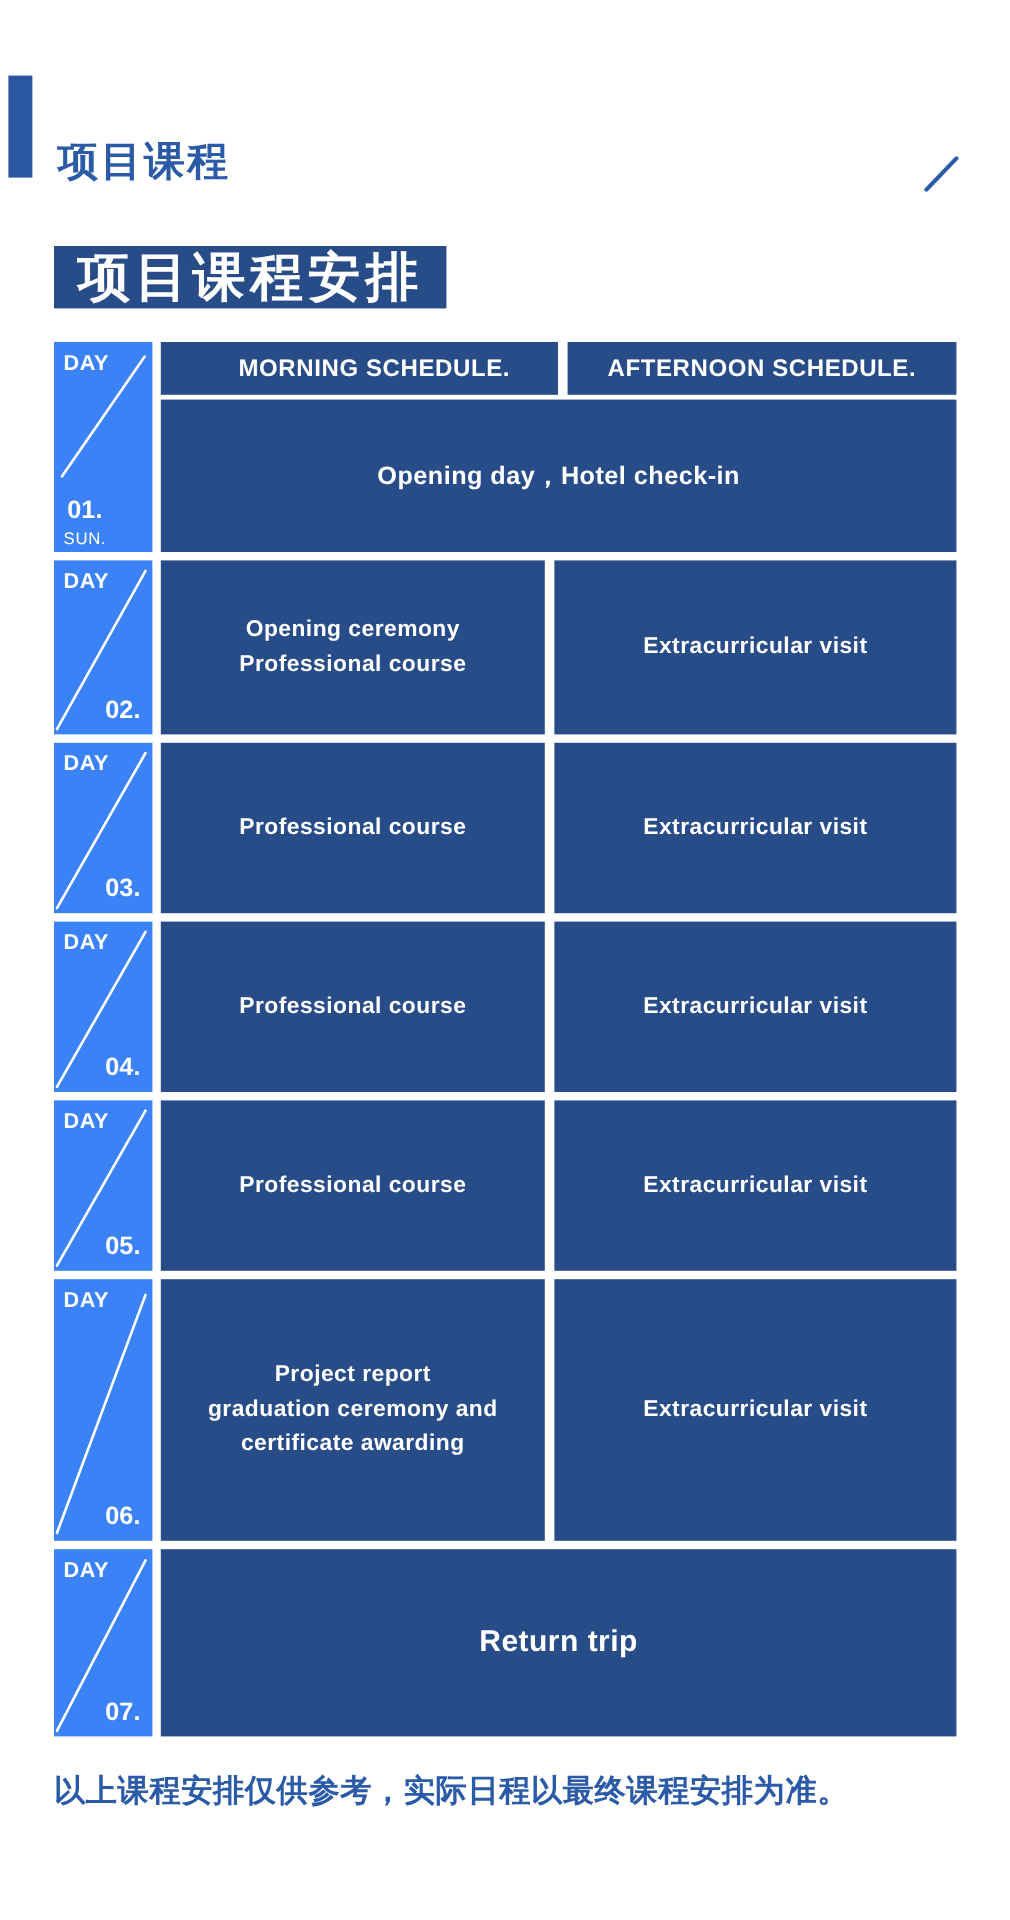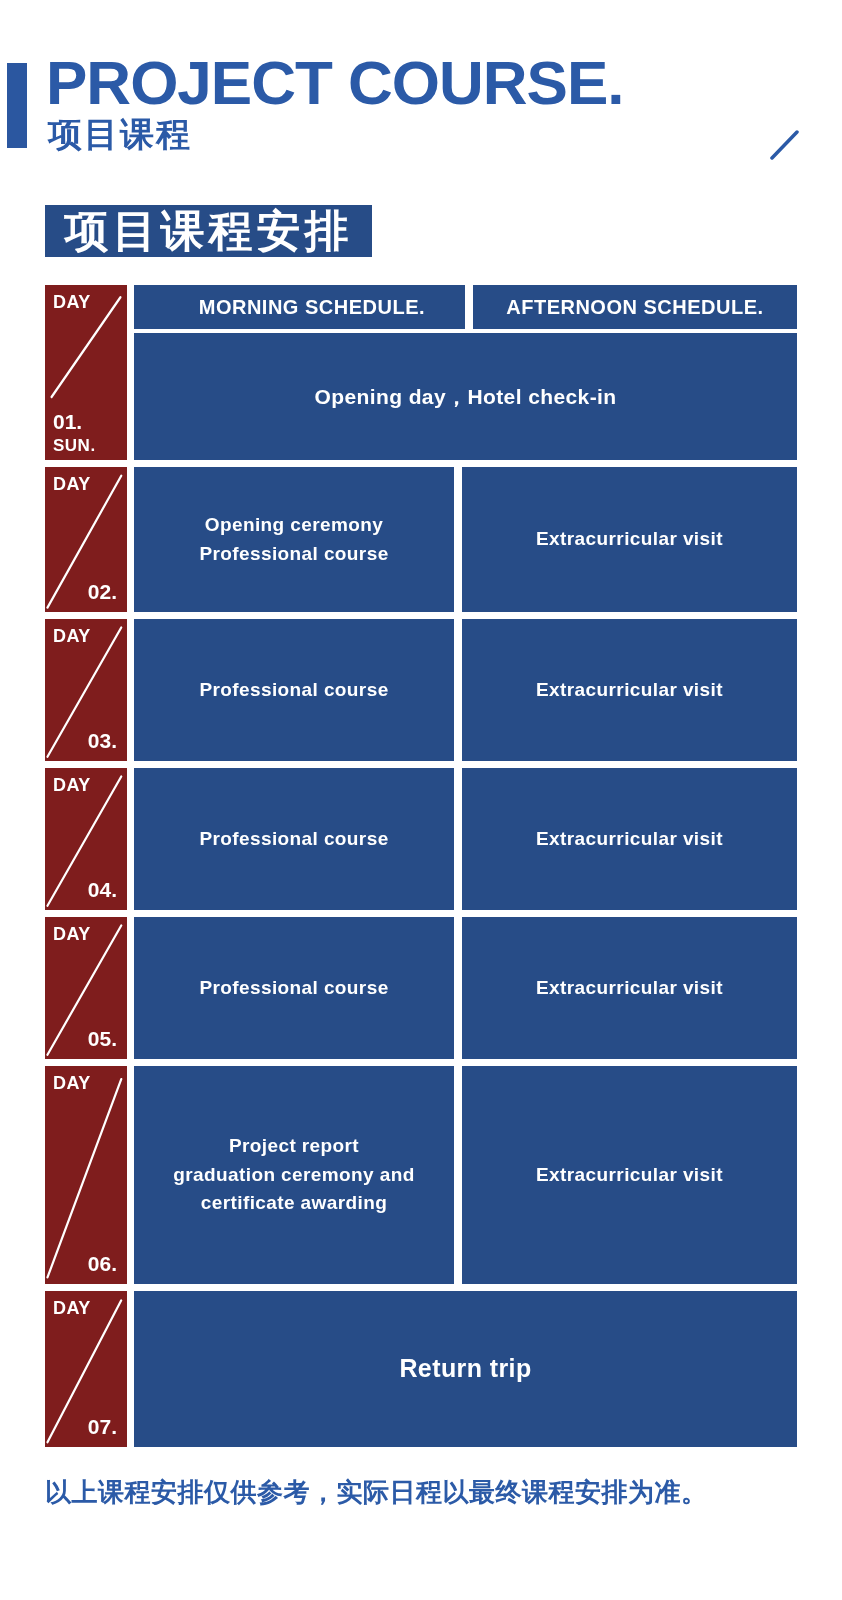--- a/index.html
+++ b/index.html
@@ -21,28 +21,28 @@
 
   
   .schedule-table { position:absolute; left:45px; top:285px; width:752px; }
   .t-row { display:flex; margin-bottom:7px; }
   .t-row.h175 { height:175px; }
   .t-row.h145 { height:145px; }
   .t-row.h142 { height:142px; }
   .t-row.h218 { height:218px; }
   .t-row.h156 { height:156px; margin-bottom:0; }
 
-  .day-cell { position:relative; width:82px; flex:0 0 82px; background:#7f1d1d; margin-right:7px; }
+  .day-cell { position:relative; width:82px; flex:0 0 82px; background:#3b82f6; margin-right:7px;text-align:center; }
   .day-word { position:absolute; top:7px; left:8px; color:#fff; font-size:18px; font-weight:bold; letter-spacing:0.5px; }
   .diag { position:absolute; left:0; top:0; width:100%; height:100%; }
   .diag line { stroke:#ffffff; stroke-width:2.2; vector-effect:non-scaling-stroke; stroke-linecap:round; }
   .day-num { position:absolute; right:10px; bottom:8px; color:#fff; font-size:21px; font-weight:bold; }
   .day1-block { position:absolute; left:8px; bottom:4px; color:#fff; }
   .day1-block .num { font-size:21px; font-weight:bold; }
-  .day1-block .wkd { font-size:17px; font-weight:bold; margin-top:2px; letter-spacing:0.5px; }
+  .day1-block .wkd { font-size:14px; font-weight:normal; margin-top:2px; letter-spacing:0.5px; }
 
   .right-col { display:flex; flex-direction:column; width:663px; }
   .head-row { display:flex; height:44px; margin-bottom:4px; }
   .head-cell { background:#274C87; color:#fff; font-size:20px; font-weight:bold; letter-spacing:0.5px;
                display:flex; align-items:center; justify-content:center; }
   .head-cell.morning { width:316px; margin-right:8px;padding-left:25px; }
   .head-cell.afternoon { width:335px; }
 
   .cell { background:#274C87; color:#fff; font-weight:bold; display:flex; align-items:center;
           justify-content:center; text-align:center; font-size:19px; letter-spacing:0.4px;
@@ -55,21 +55,20 @@
   
   .footer-note { position:absolute; left:45px; top:1475px; color:#2B5AA7; font-size:26px;
                  font-weight:bold; letter-spacing:0.5px; }
 </style>
 </head>
 <body>
 
 <div class="page">
 
   <div class="accent-bar"></div>
-  <h1 class="page-title">PROJECT COURSE.</h1>
   <div class="page-subtitle">项目课程</div>
   <svg class="slash-deco" viewBox="0 0 30 30">
     <line x1="2" y1="28" x2="27" y2="2"></line>
   </svg>
 
   <div class="section-banner">
     <span>项目课程安排</span>
   </div>
 
   <div class="schedule-table">

